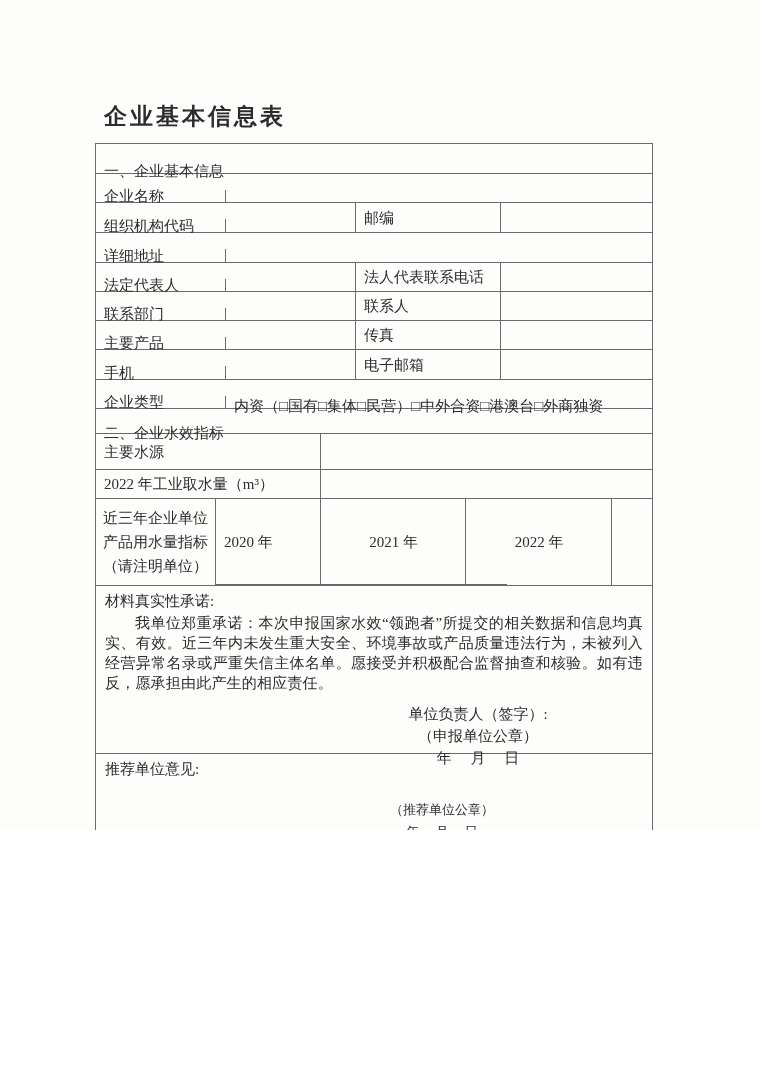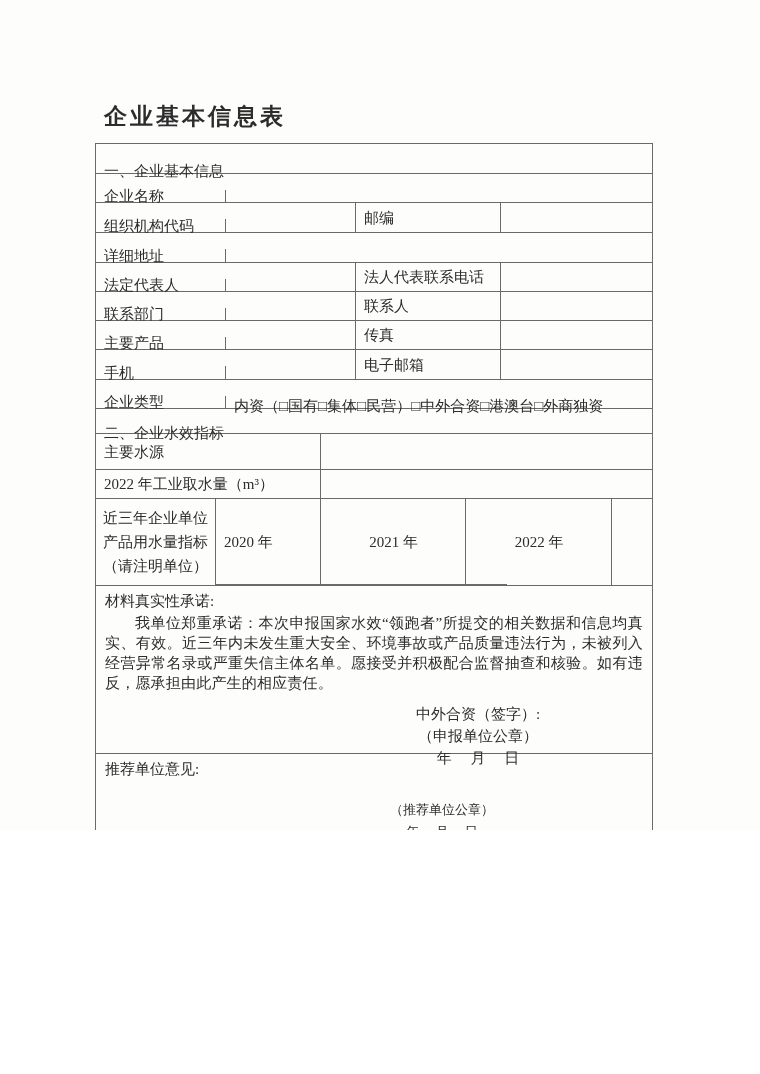--- a/index.html
+++ b/index.html
@@ -151,21 +151,21 @@
           <div class="cell ycell">2022 年</div>
           <div class="cell wide"></div>
         </div>
       </div>
     </div>
 
     <div class="row block commitment">
       <div class="block-title">材料真实性承诺:</div>
       <div class="commit-body">我单位郑重承诺：本次申报国家水效“领跑者”所提交的相关数据和信息均真实、有效。近三年内未发生重大安全、环境事故或产品质量违法行为，未被列入经营异常名录或严重失信主体名单。愿接受并积极配合监督抽查和核验。如有违反，愿承担由此产生的相应责任。</div>
       <div class="sig">
-        <div>中外合资（签字）:</div>
+        <div>单位负责人（签字）:</div>
         <div>（申报单位公章）</div>
         <div>年　 月　 日</div>
       </div>
     </div>
 
     <div class="row block recommendation">
       <div class="block-title">推荐单位意见:</div>
       <div class="rec-sig">
         <div>（推荐单位公章）</div>
         <div>年　 月　 日</div>

